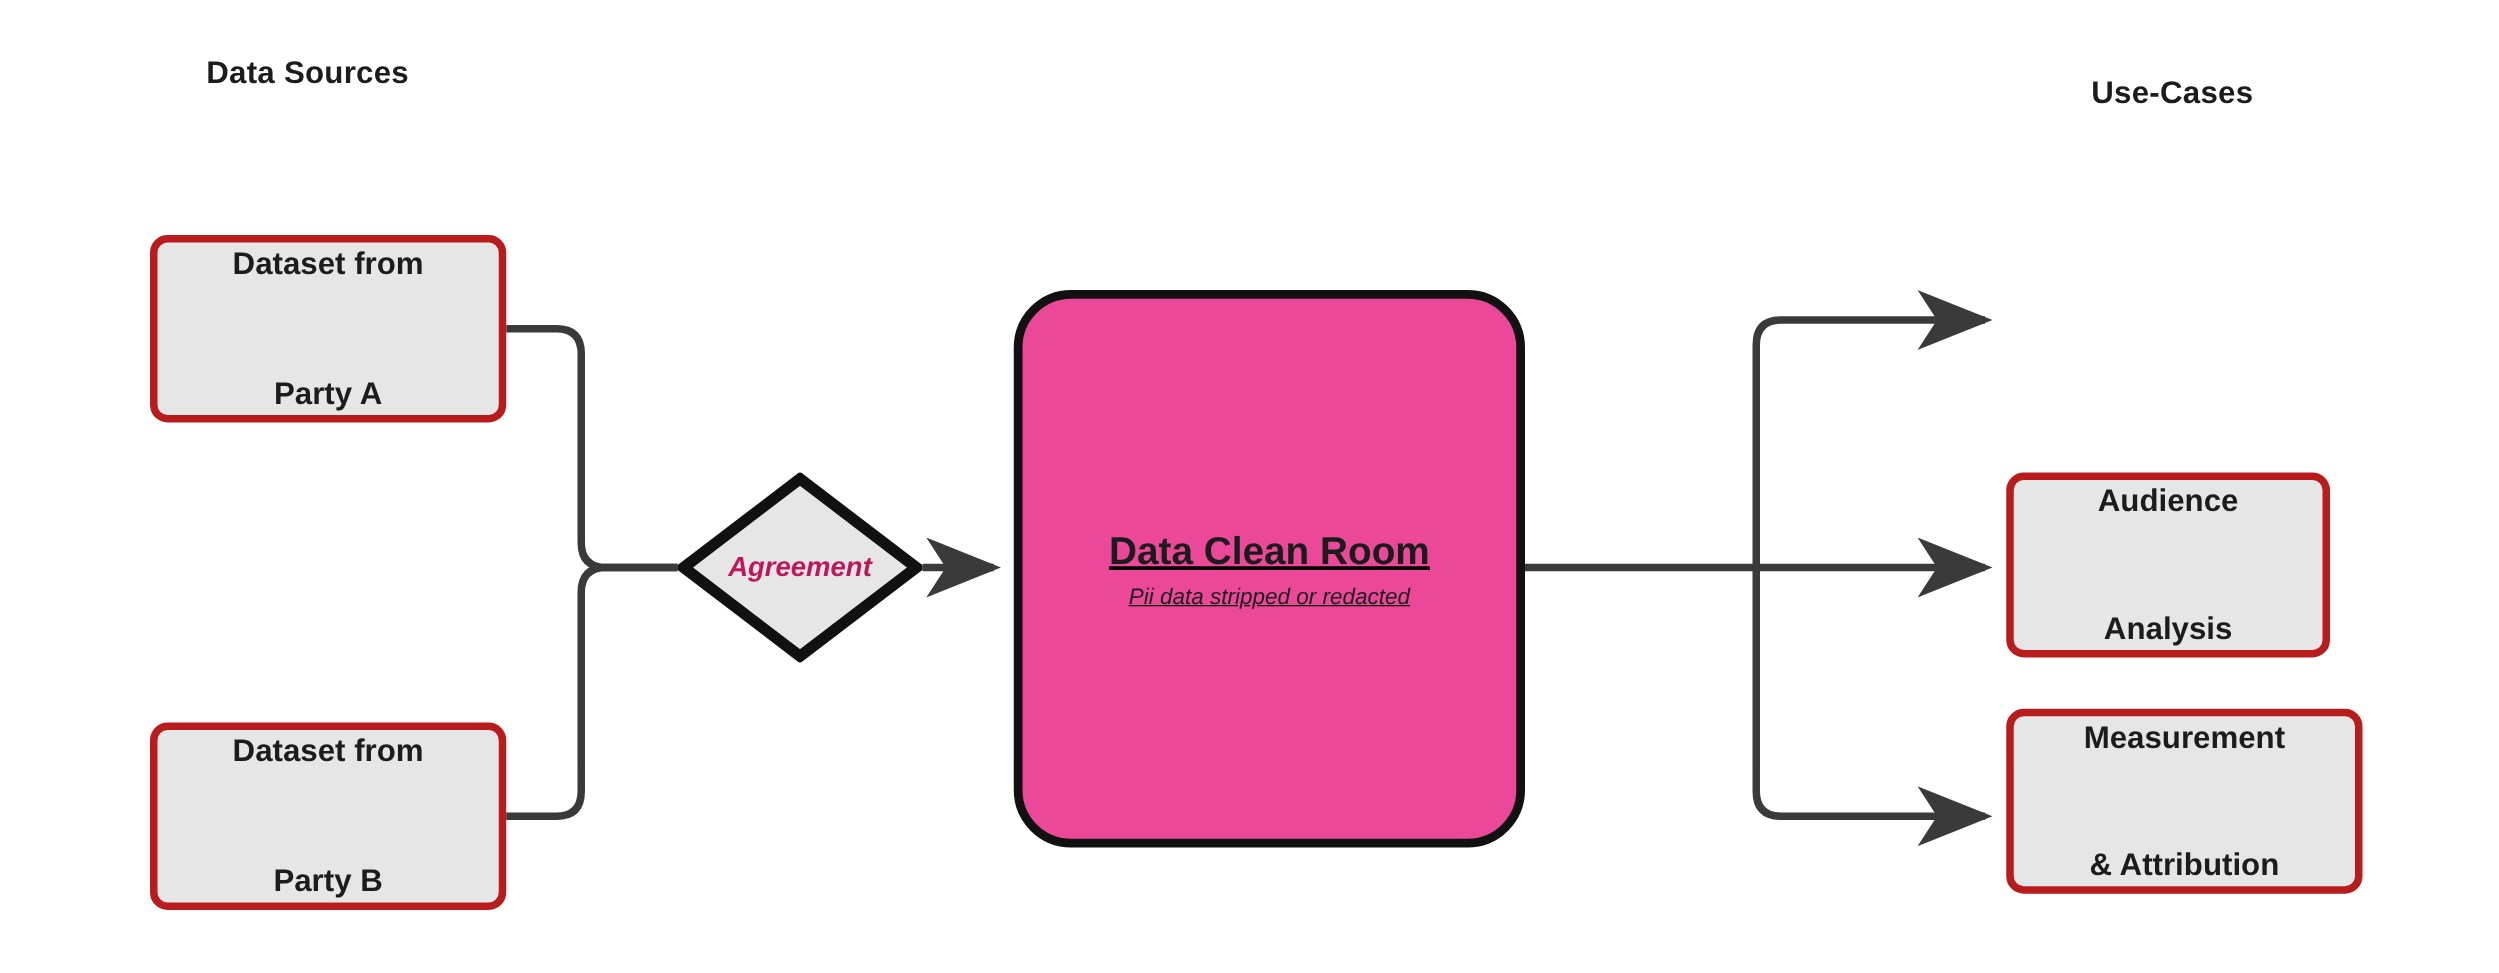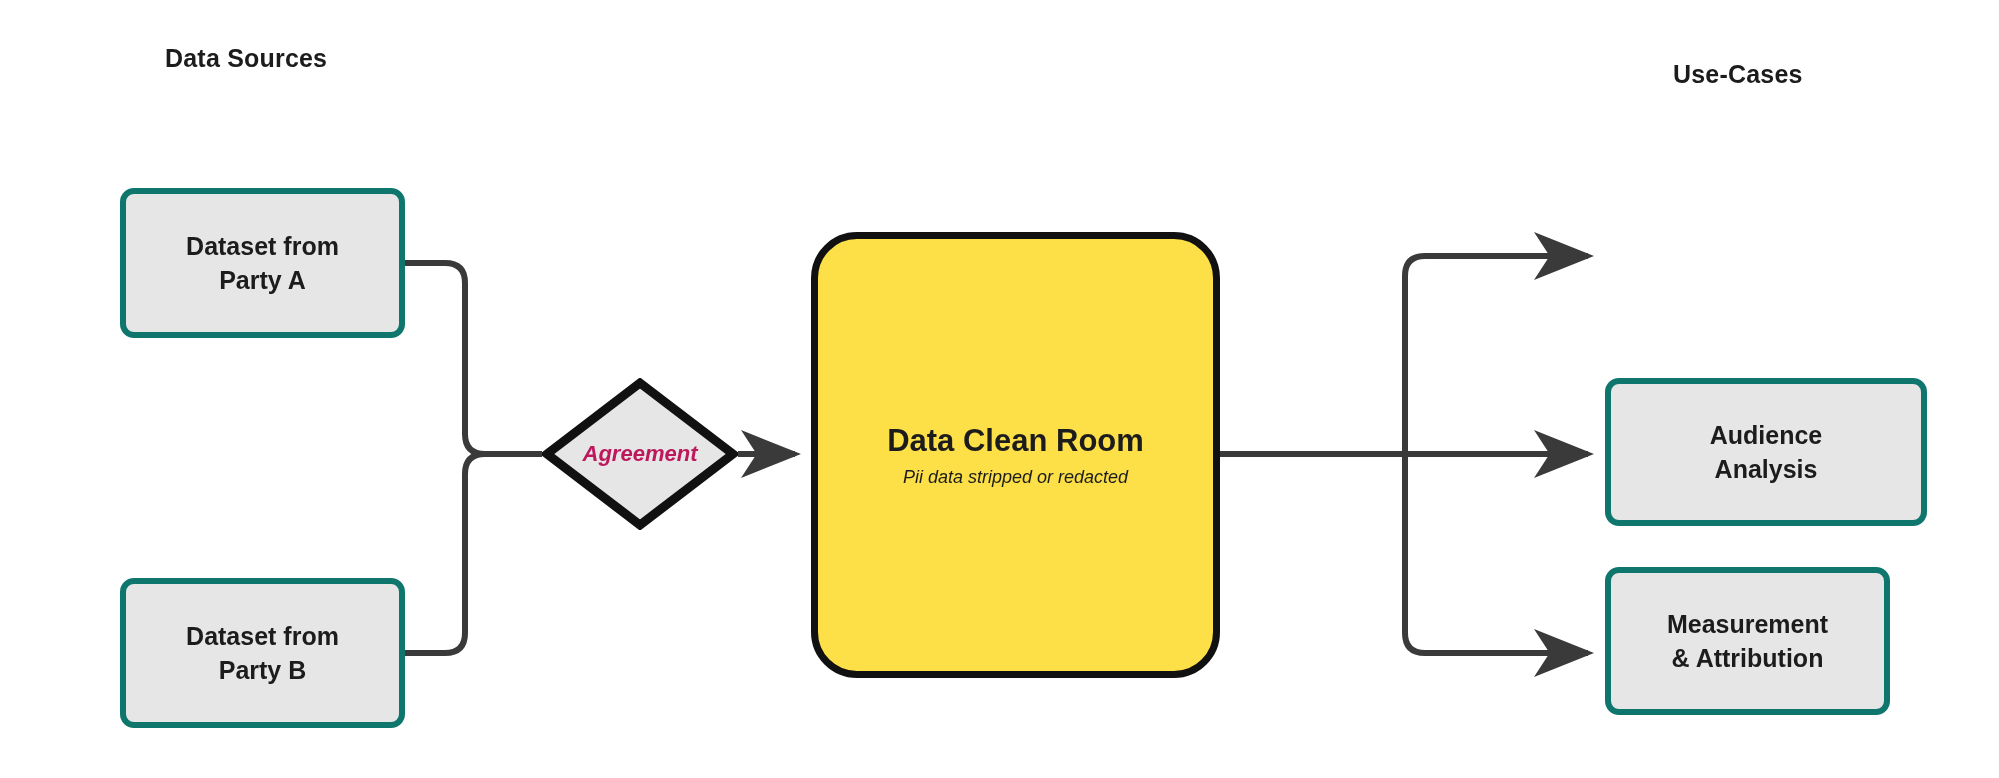--- a/index.html
+++ b/index.html
@@ -42,34 +42,36 @@
     box-sizing: border-box;
     display: flex;
     flex-direction: column;
     align-items: center;
     justify-content: center;
     text-align: center;
   }
 
   .node-box {
     background: #e6e6e6;
-    border: 6px solid #0f766e;
+    border: 6px solid #b91c1c;
     border-radius: 14px;
+    justify-content: space-between;
   }
   .node-box .node-title {
     font-size: 25px;
     font-weight: bold;
     color: #1c1c1c;
     line-height: 1.38;
   }
 
   .node-clean {
-    background: #fde047;
+    background: #ec4899;
     border: 7px solid #111111;
     border-radius: 46px;
+    text-decoration: underline;
   }
   .node-clean .clean-title {
     font-size: 31px;
     font-weight: bold;
     color: #1c1c1c;
     line-height: 1.2;
   }
   .node-clean .clean-sub {
     margin-top: 8px;
     font-size: 18px;
@@ -80,21 +82,21 @@
 
   
   #node-party-a { left: 120px; top: 188px; width: 285px; height: 150px; }
   #node-party-b { left: 120px; top: 578px; width: 285px; height: 150px; }
 
   
   #node-clean-room { left: 811px; top: 232px; width: 409px; height: 446px; }
 
   
   #node-profile     { left: 1605px; top: 182px; width: 285px; height: 148px; }
-  #node-audience    { left: 1605px; top: 378px; width: 322px; height: 148px; }
+  #node-audience    { left: 1605px; top: 378px; width: 259px; height: 148px; }
   #node-measurement { left: 1605px; top: 567px; width: 285px; height: 148px; }
 
   
   #node-agreement {
     left: 542px;
     top: 378px;
     width: 196px;
     height: 152px;
   }
   #node-agreement .diamond-label {

